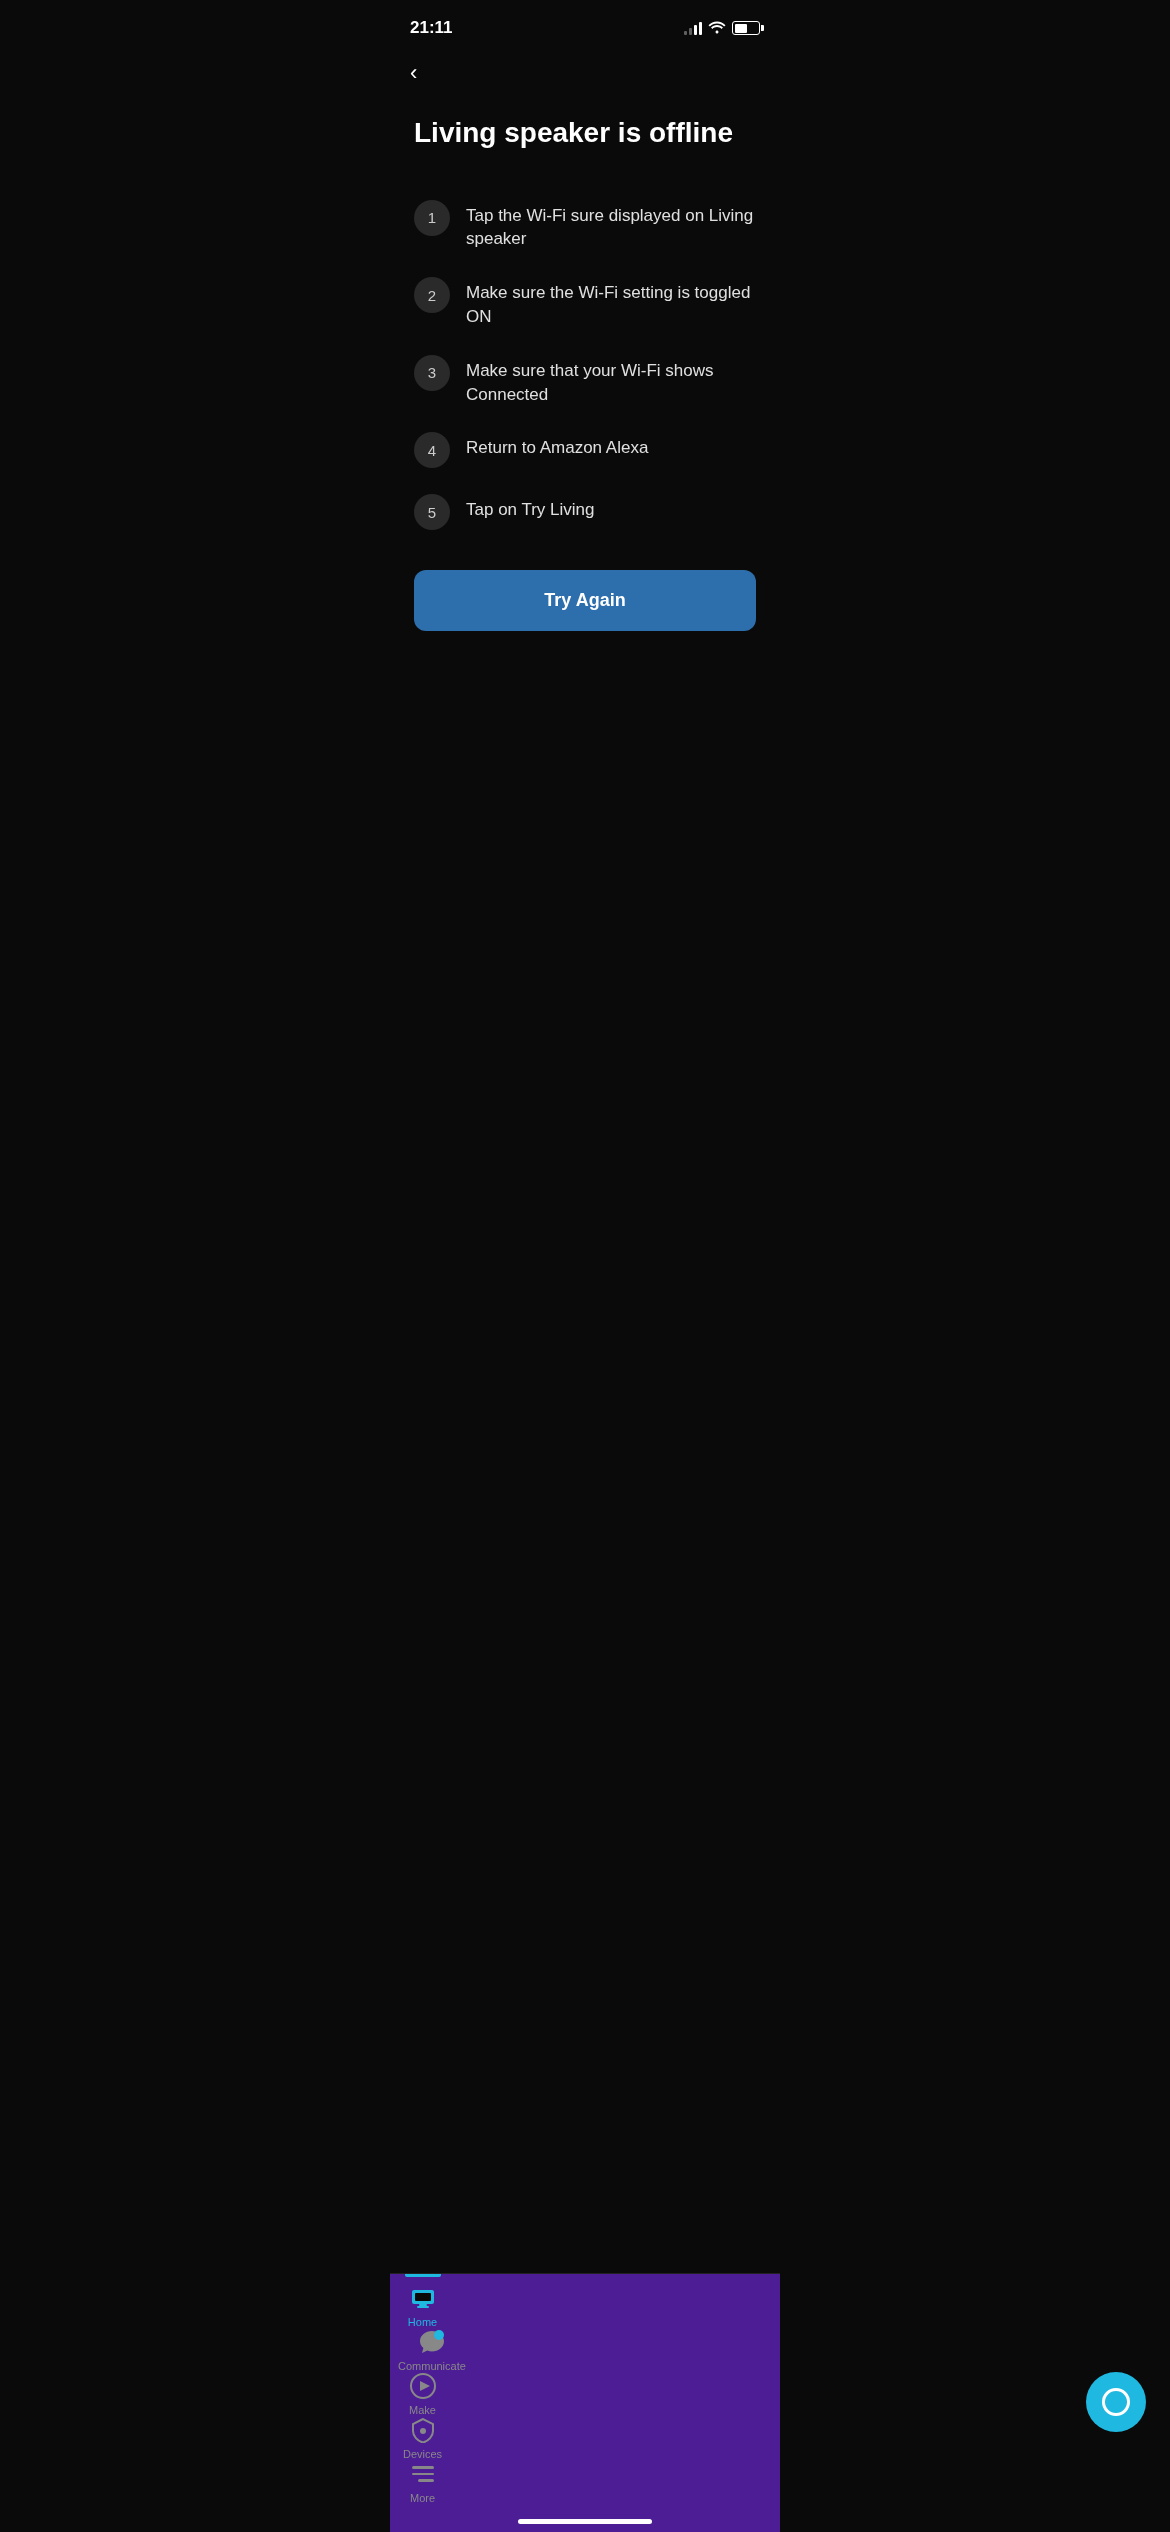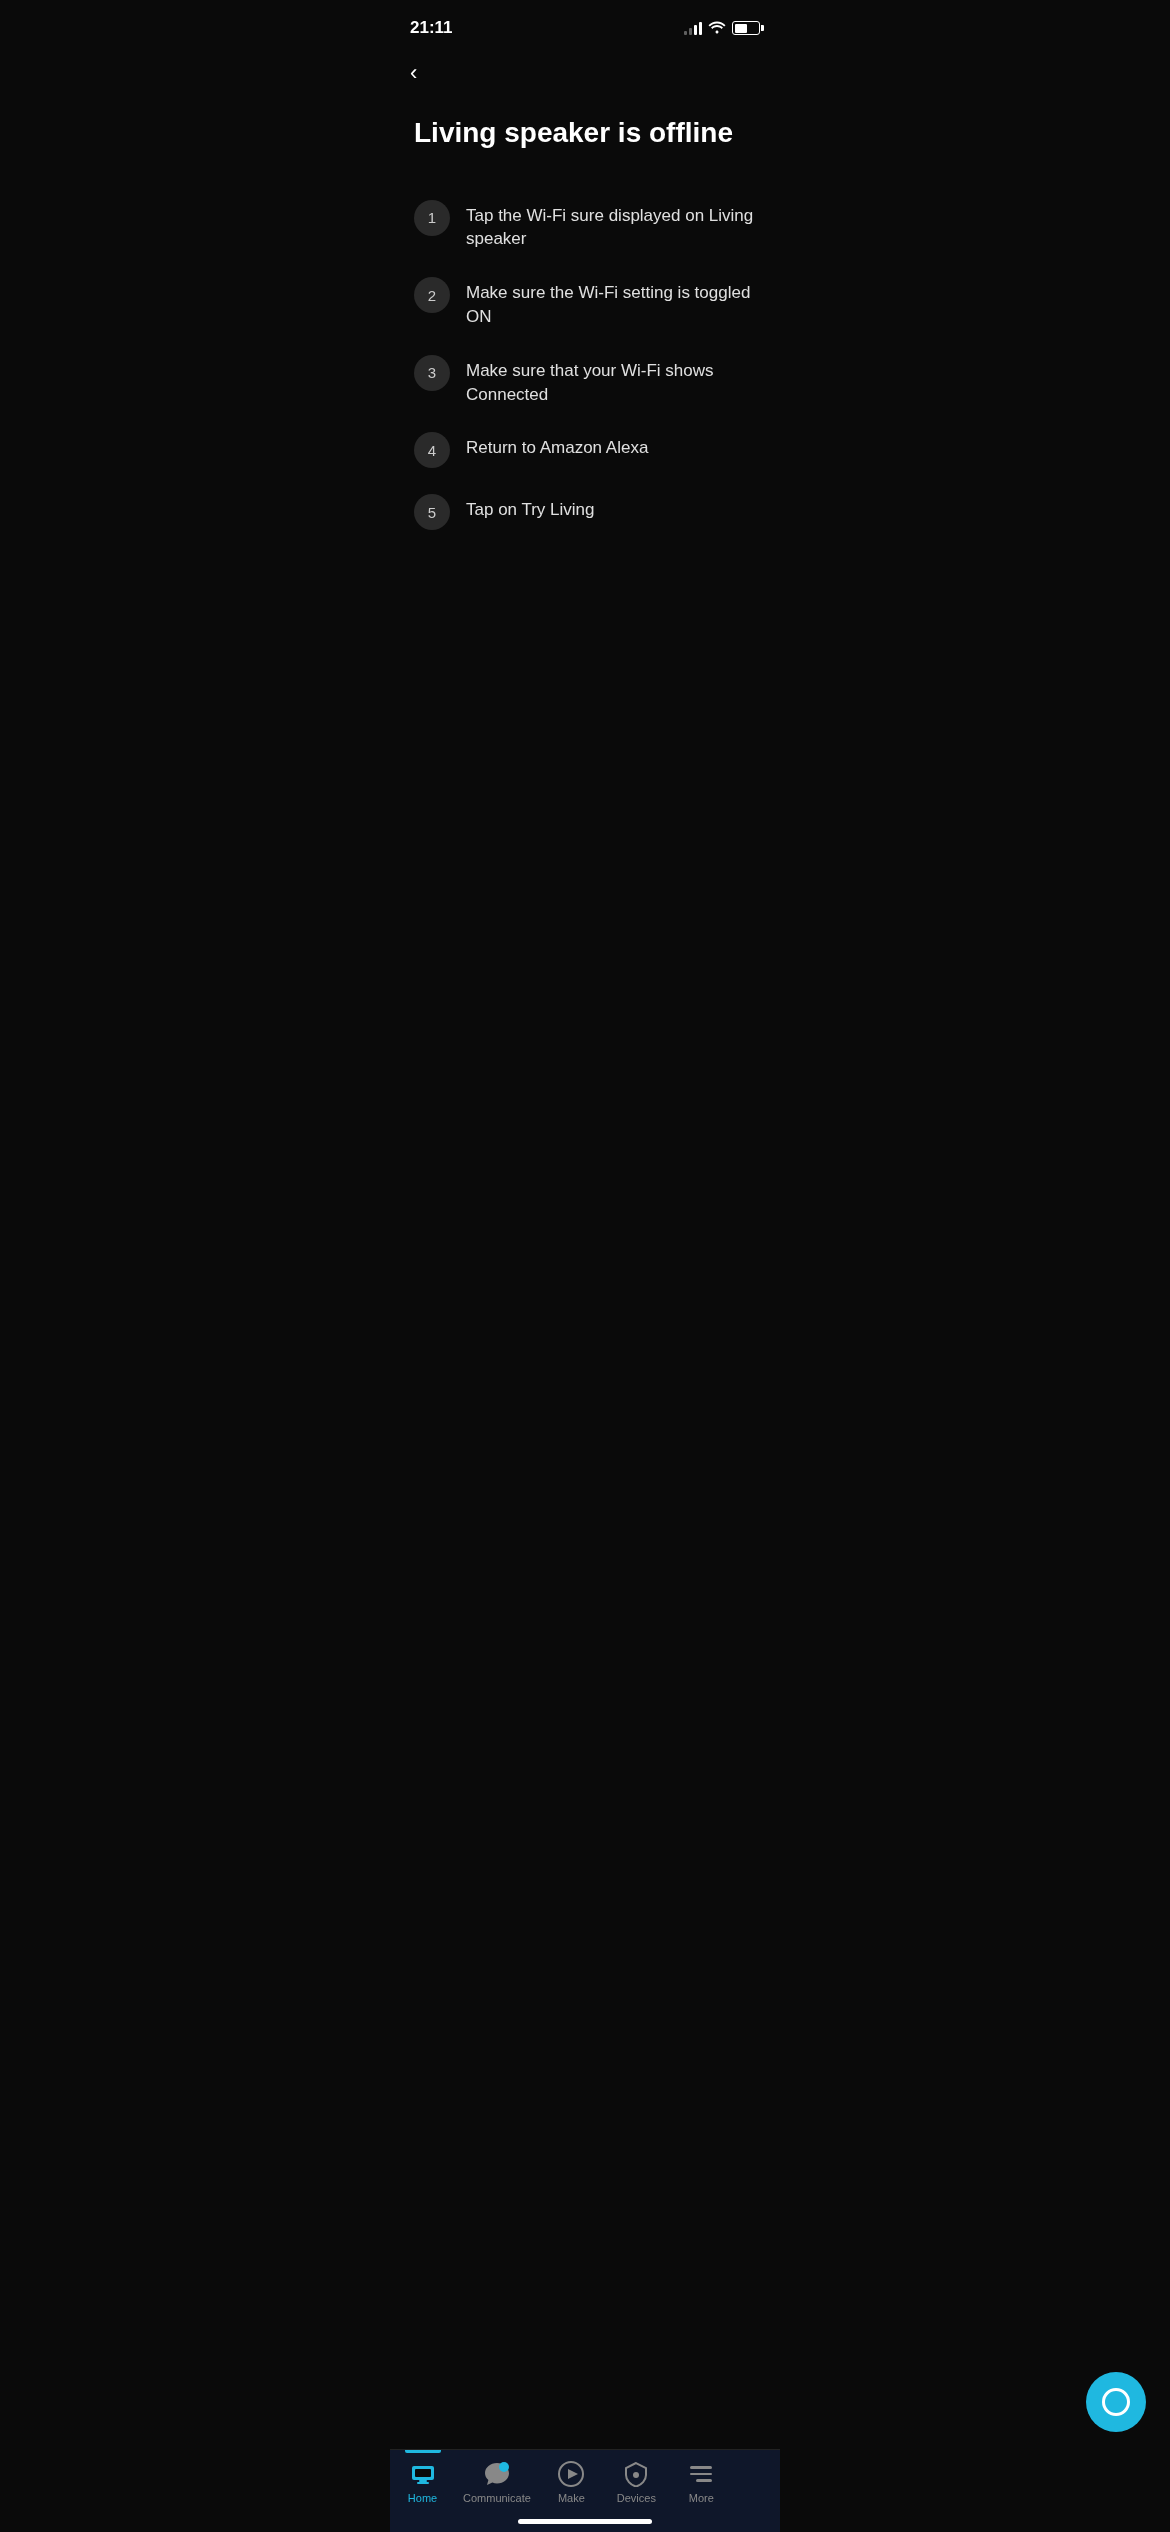--- a/index.html
+++ b/index.html
@@ -182,27 +182,28 @@
       border: 3px solid #ffffff;
       background: transparent;
     }
 
     .bottom-nav {
       position: fixed;
       bottom: 0;
       left: 50%;
       transform: translateX(-50%);
       width: 390px;
-      background: #0f172a;
+      background: #4c1d95;
       border-top: 1px solid #222222;
       display: flex;
       justify-content: flex-start;
       align-items: flex-start;
       padding: 10px 0 28px 0;
       z-index: 200;
+      flex-direction: column;
     }
 
     .nav-item {
       display: flex;
       flex-direction: column;
       align-items: center;
       gap: 4px;
       cursor: pointer;
       padding: 0 8px;
       min-width: 65px;
@@ -311,20 +312,21 @@
       <li class="step-item">
       <div class="step-number">4</div>
       <span class="step-text">Return to Amazon Alexa</span>
     </li>
       <li class="step-item">
       <div class="step-number">5</div>
       <span class="step-text">Tap on Try Living</span>
     </li>
     </ul>
 
+  <button class="try-again-button">Try Again</button>
 </div>
 
 <div class="alexa-fab">
   <div class="alexa-ring"></div>
 </div>
 
 <nav class="bottom-nav">
 
   <div class="nav-item">
     <div class="nav-icon">

